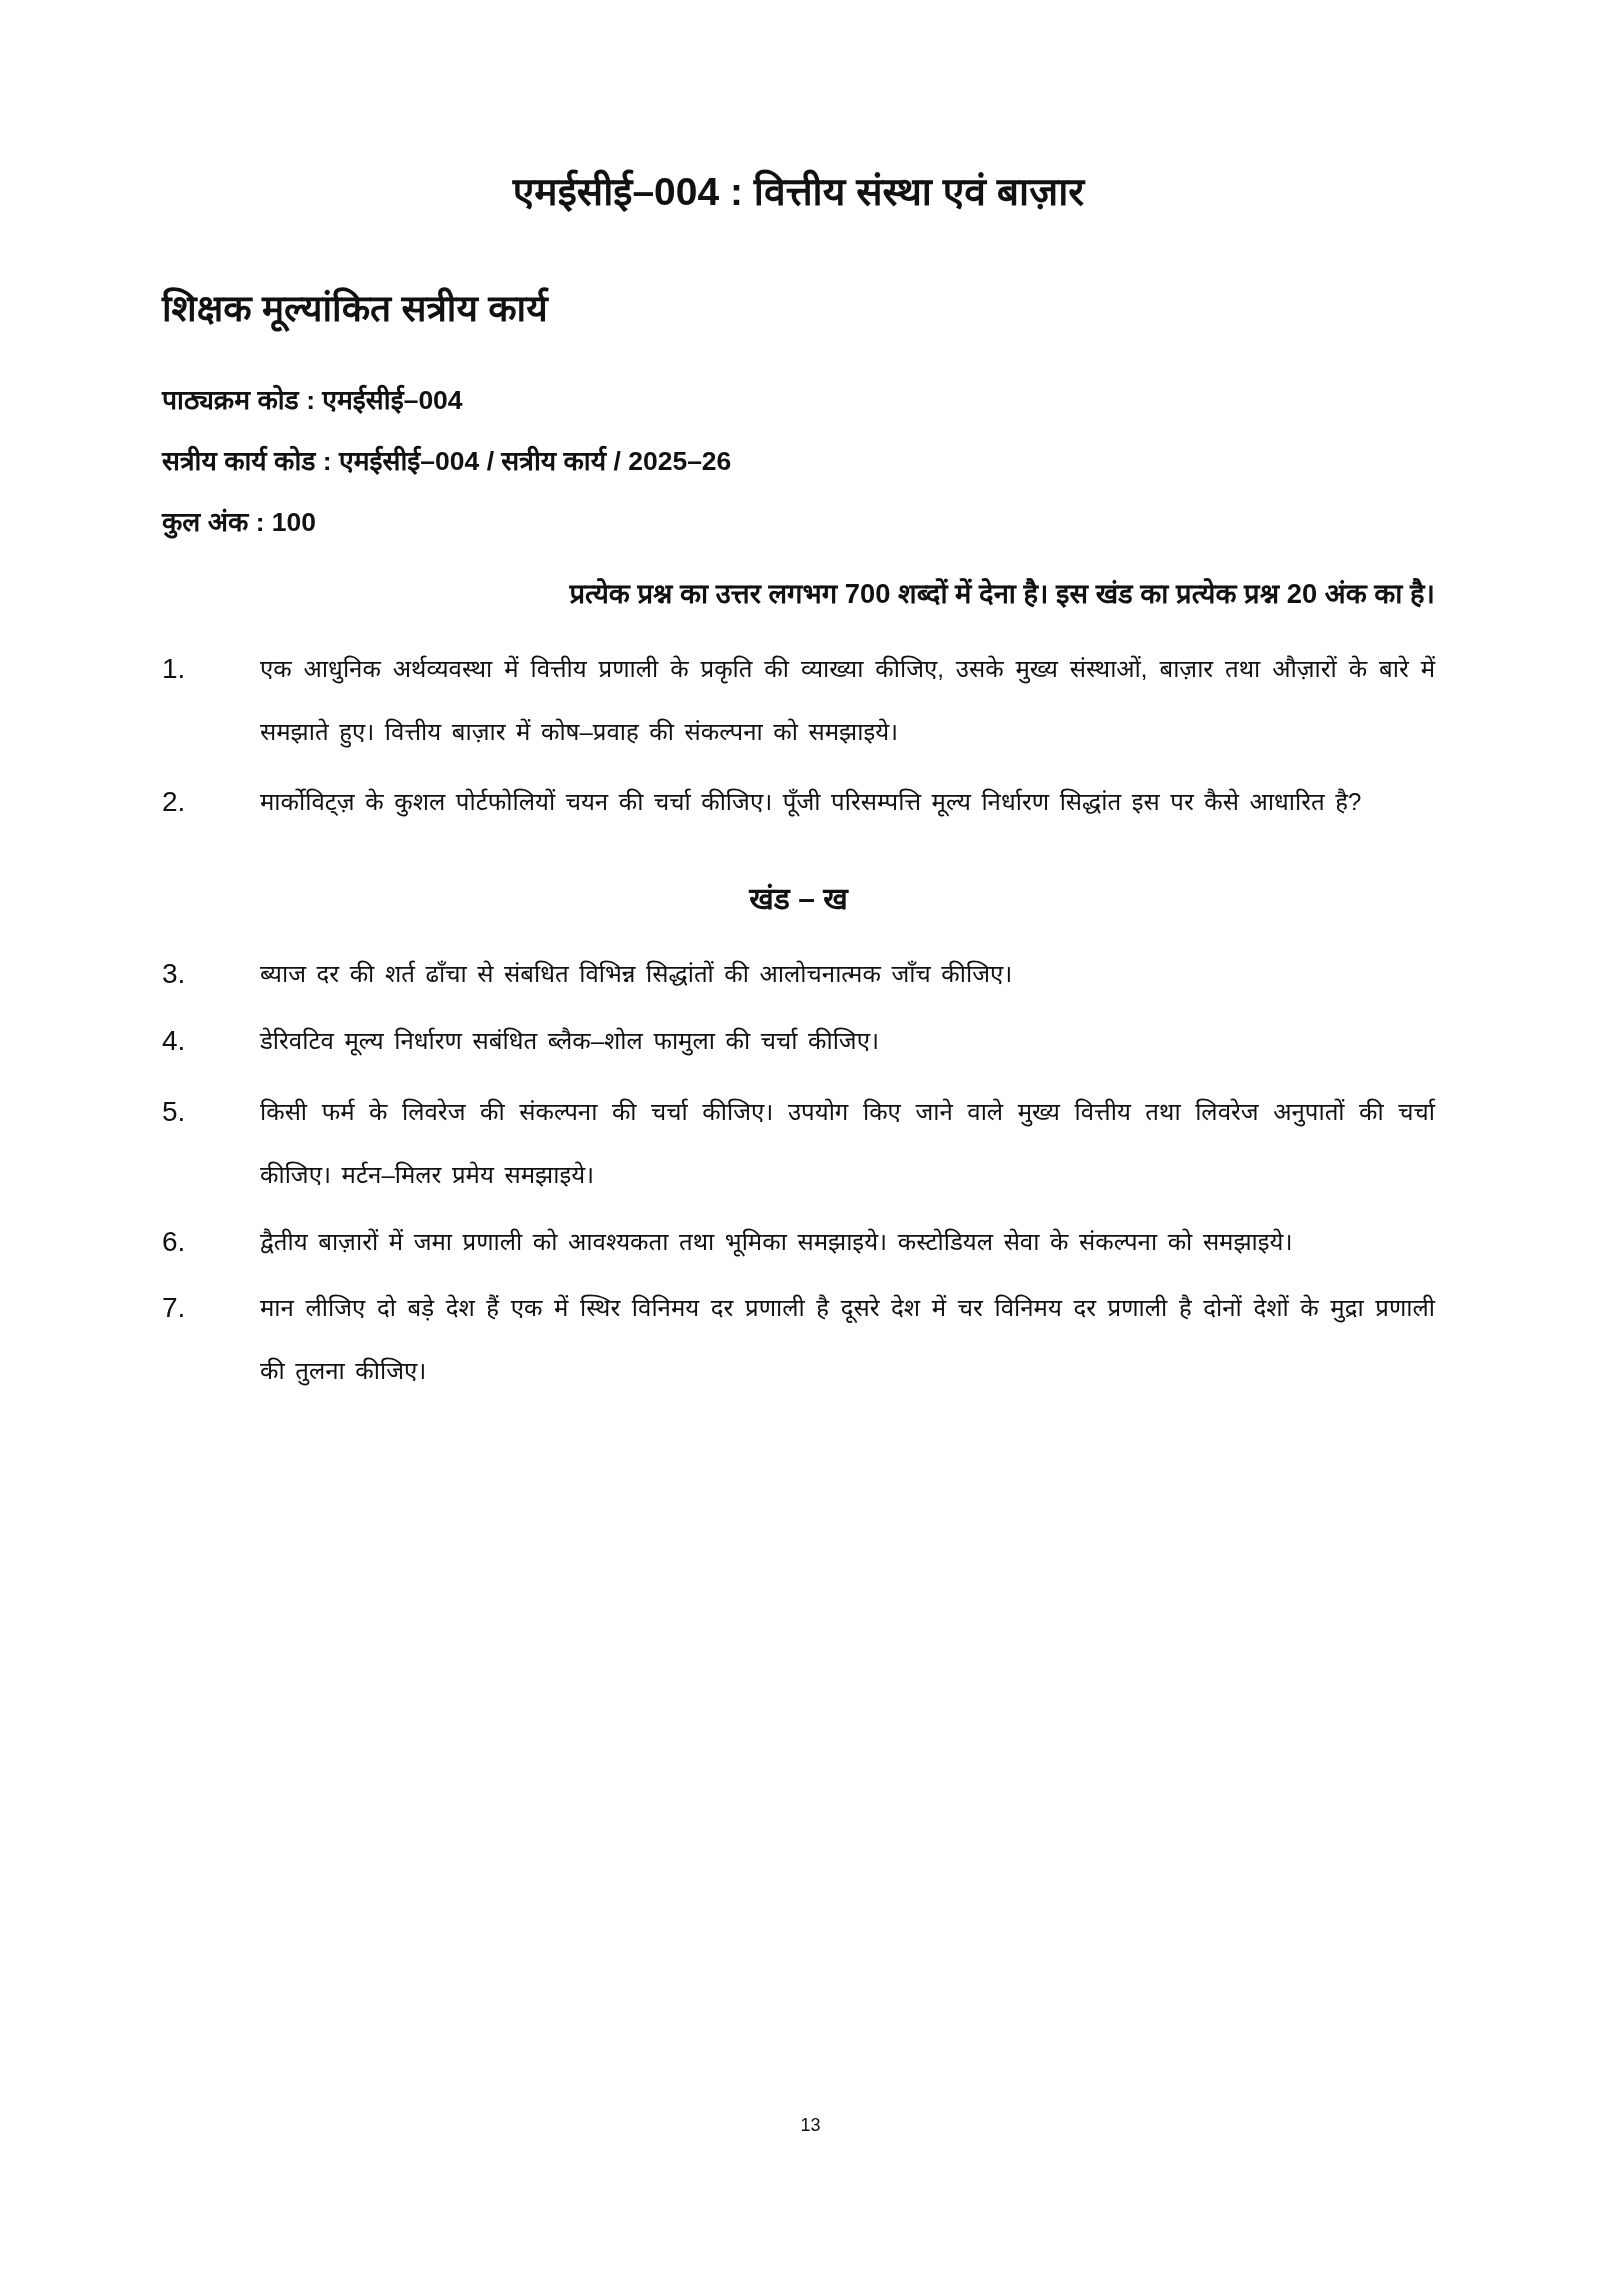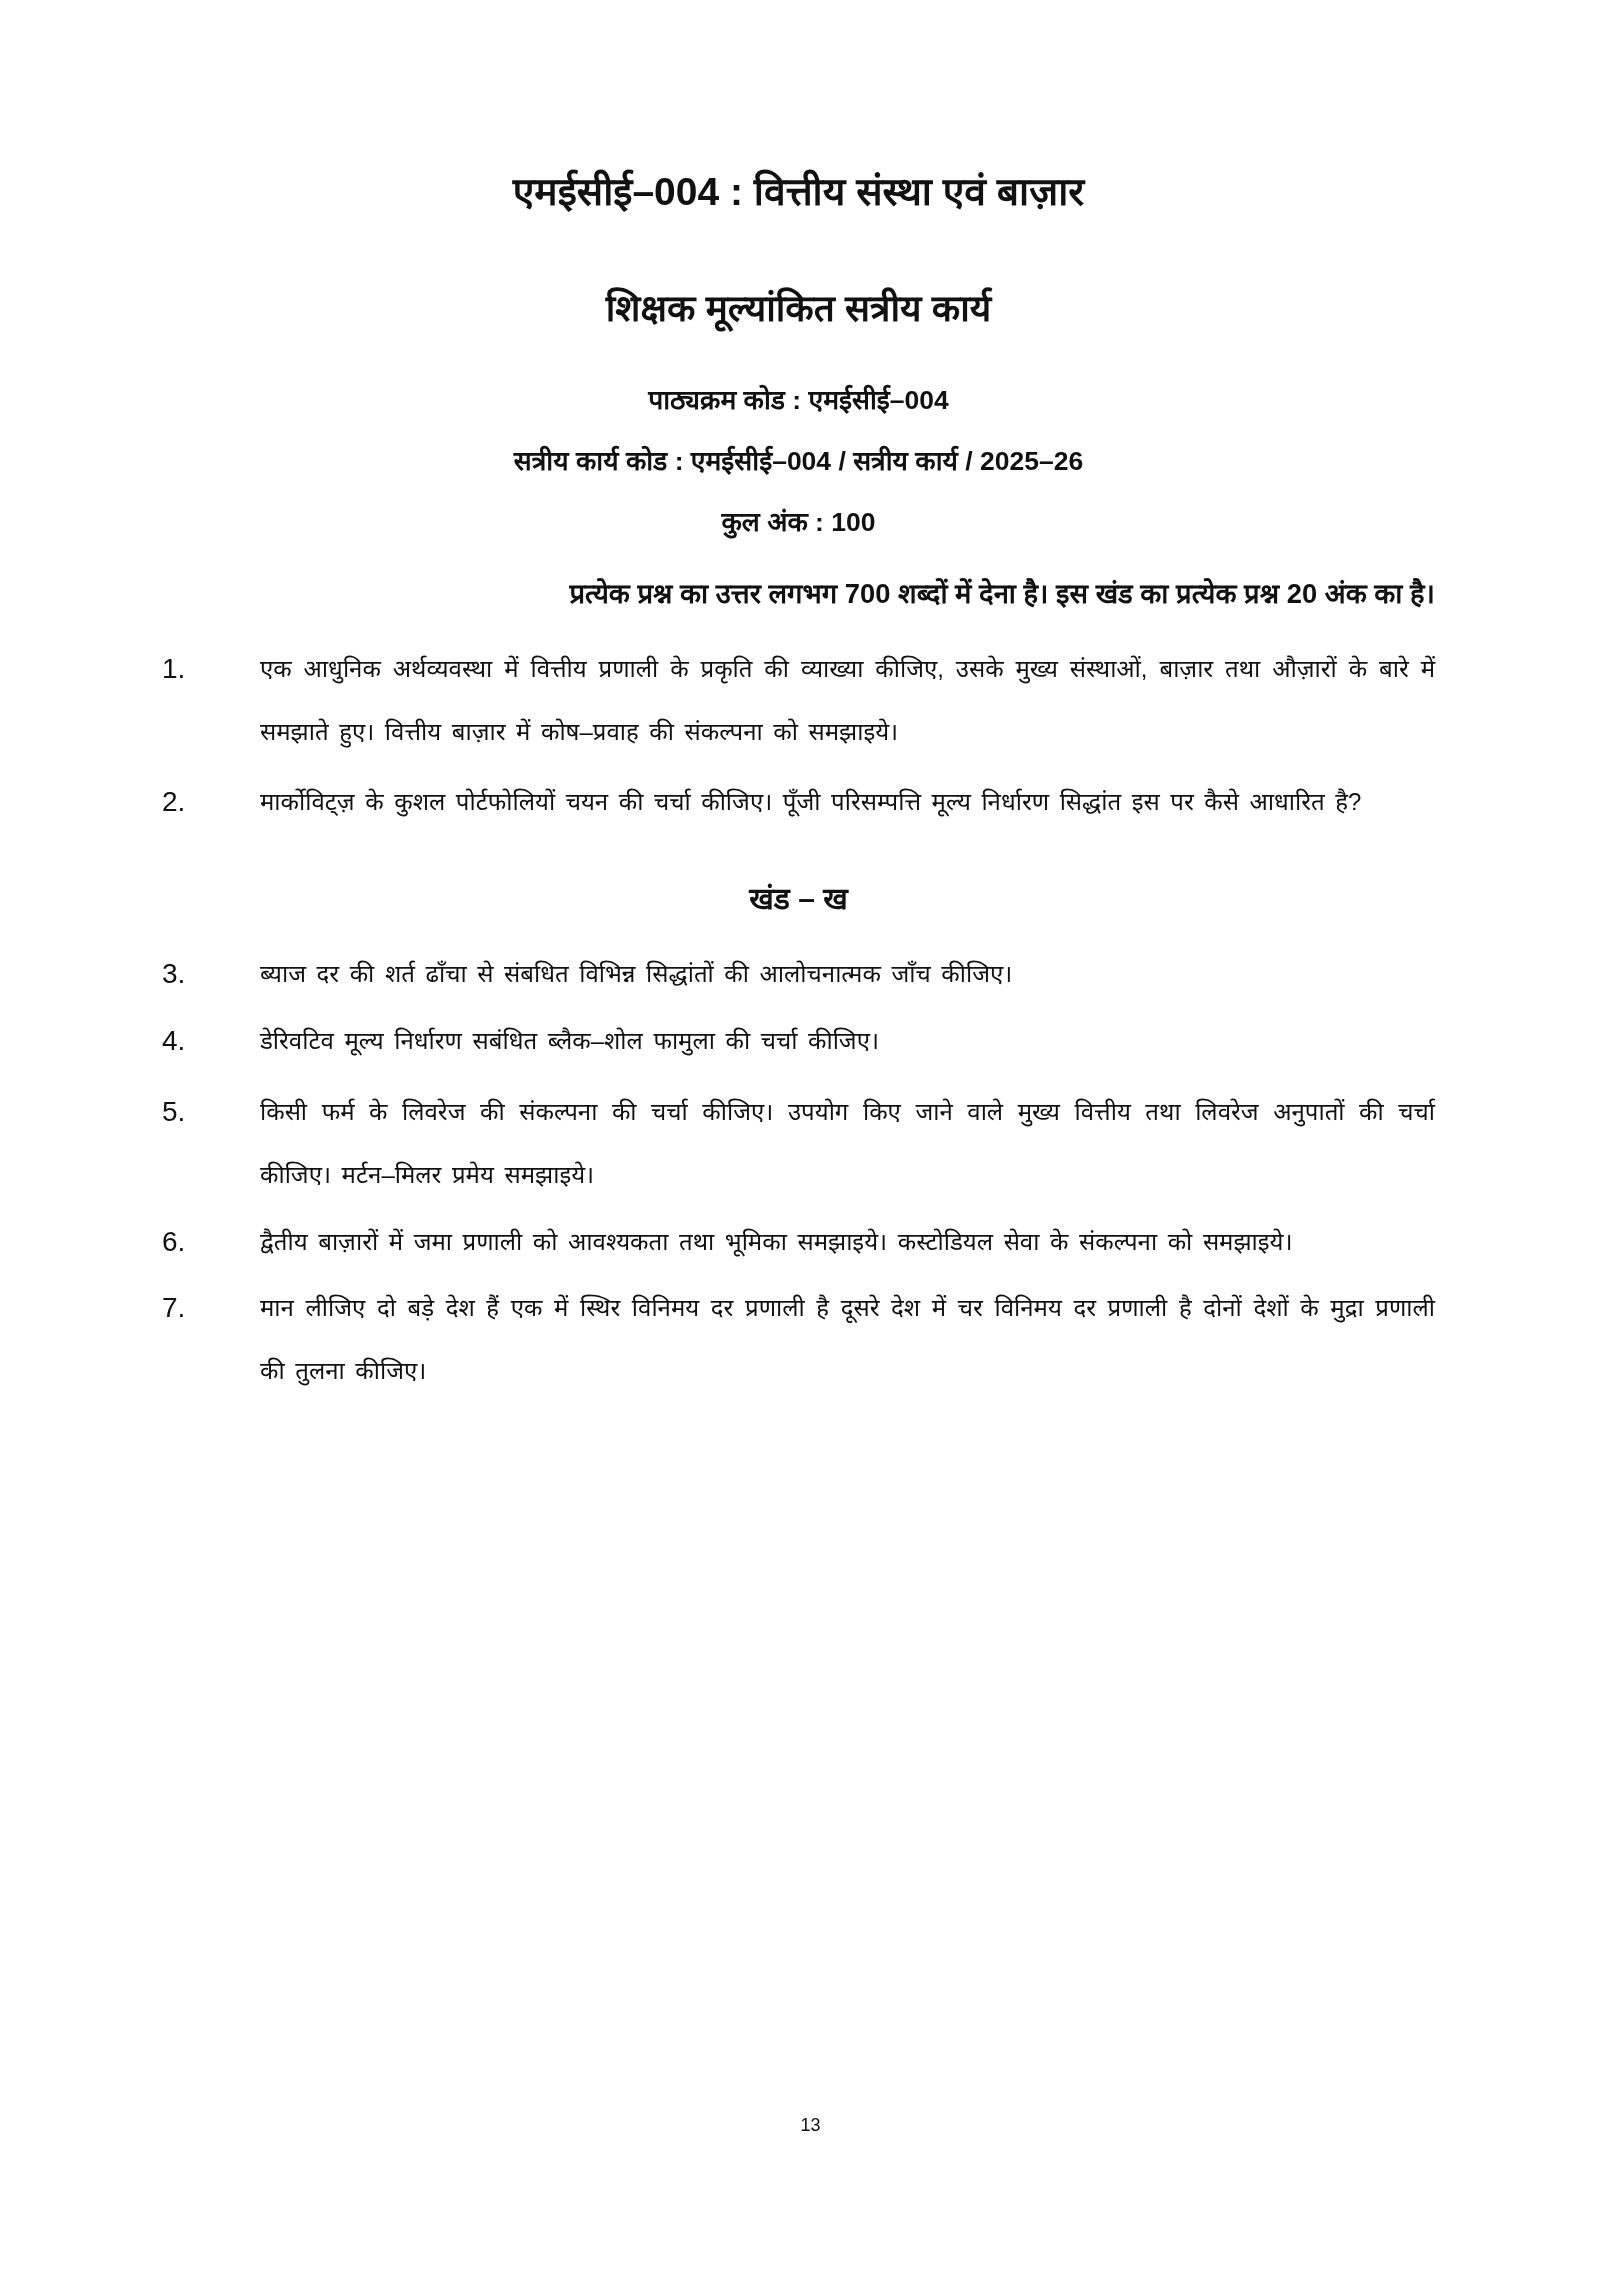--- a/index.html
+++ b/index.html
@@ -22,31 +22,31 @@
   .doc-title {
     margin-top: 169px;
     text-align: center;
     font-size: 39px;
     font-weight: bold;
     line-height: 1.2;
   }
 
   .doc-subtitle {
     margin-top: 71px;
-    text-align: center;
+    text-align: left;
     font-size: 37px;
     font-weight: bold;
     line-height: 1.2;
   }
 
   .meta-block {
     margin-top: 39px;
   }
   .meta-line {
-    text-align: center;
+    text-align: left;
     font-size: 26.5px;
     font-weight: bold;
     line-height: 61px;
     white-space: nowrap;
   }
 
   .note-line {
     margin-top: 14.7px;
     font-size: 29px;
     font-weight: bold;

